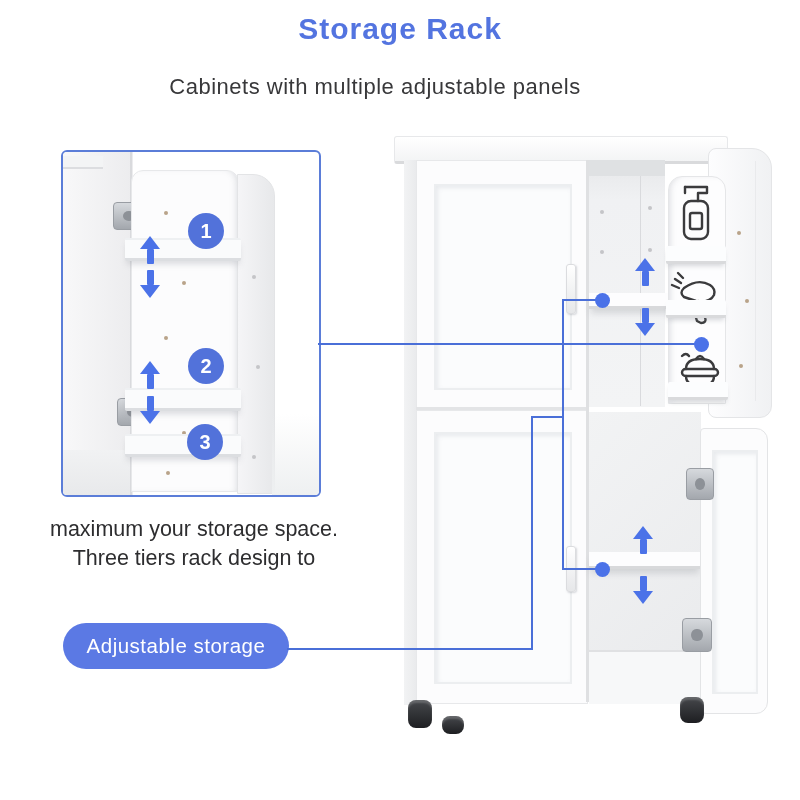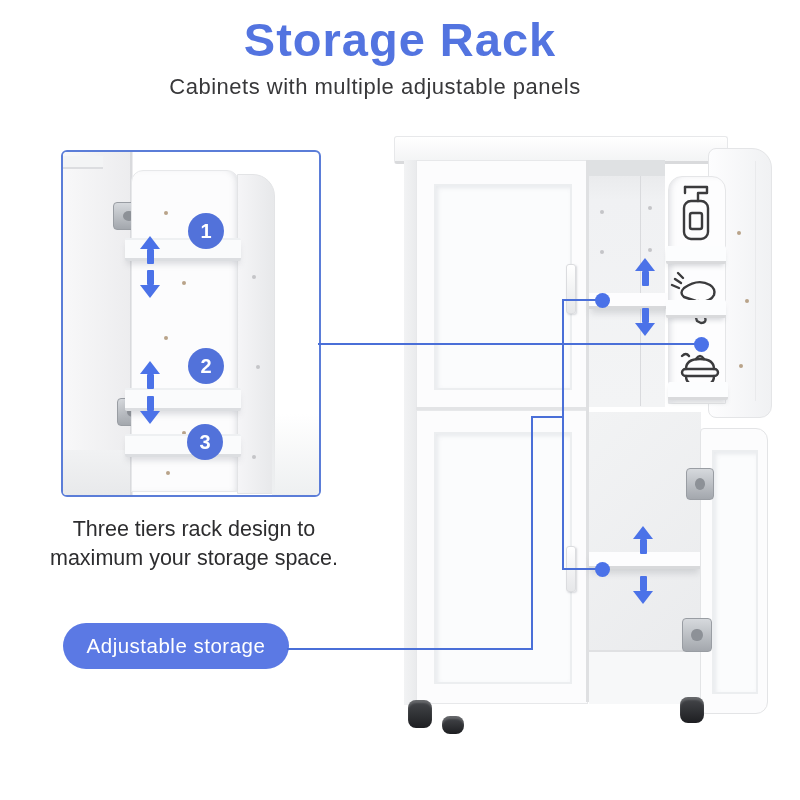--- a/index.html
+++ b/index.html
@@ -4,21 +4,21 @@
 <style>
   :root{
     --accent:#5374E0; --pill:#5B79E4; --line:#4A6FD8; --badge:#5272DA; --arrow:#4B72E8;
     --ink:#2d2d2f;
   }
   html,body{margin:0;padding:0;background:#fff;}
   #canvas{position:relative;width:800px;height:800px;background:#fff;overflow:hidden;
           font-family:"Liberation Sans", sans-serif;}
   .abs{position:absolute;}
   
-  .title{left:0;top:12px;width:800px;text-align:center;font-size:47px;font-weight:bold;
+  .title{left:0;top:12px;width:800px;text-align:center;font-size:30px;font-weight:bold;
          color:var(--accent);letter-spacing:1px;}
   .subtitle{left:0;top:74px;width:750px;text-align:center;font-size:22px;color:#38383a;letter-spacing:.5px;}
   
   .inset{left:61px;top:150px;width:256px;height:343px;border:2px solid #5b7dd8;border-radius:6px;
          background:#fff;overflow:hidden;}
   .interior-left{left:0;top:0;width:70px;height:343px;background:linear-gradient(to right,#f8f8f9,#ececee);}
   .vseam{background:#d9dadd;}
   .rack-board{left:68px;top:18px;width:106px;height:320px;background:#fcfcfd;border:1px solid #e7e8ea;
               border-radius:12px 12px 0 0;box-shadow:inset -5px 0 7px -4px rgba(120,125,135,.28);}
   .edge-board{left:174px;top:22px;width:36px;height:318px;background:linear-gradient(to right,#f5f5f7,#e7e8ea);
@@ -212,20 +212,20 @@
   <div class="abs lline" style="left:562px;top:299px;width:2px;height:271px;"></div>
   <div class="abs lline" style="left:562px;top:568px;width:40px;height:2px;"></div>
   <div class="abs lline" style="left:531px;top:416px;width:33px;height:2px;"></div>
   <div class="abs lline" style="left:531px;top:416px;width:2px;height:234px;"></div>
   <div class="abs lline" style="left:287px;top:648px;width:246px;height:2px;"></div>
   <div class="abs dot" style="left:694px;top:337px;"></div>
   <div class="abs dot" style="left:595px;top:293px;"></div>
   <div class="abs dot" style="left:595px;top:562px;"></div>
 
   <div class="abs caption">
+    <div>maximum your storage space.</div>
     <div>Three tiers rack design to</div>
-    <div>maximum your storage space.</div>
   </div>
   <div class="abs pill">
     <span>Adjustable storage</span>
   </div>
 
 </div>
 
 </body></html>

